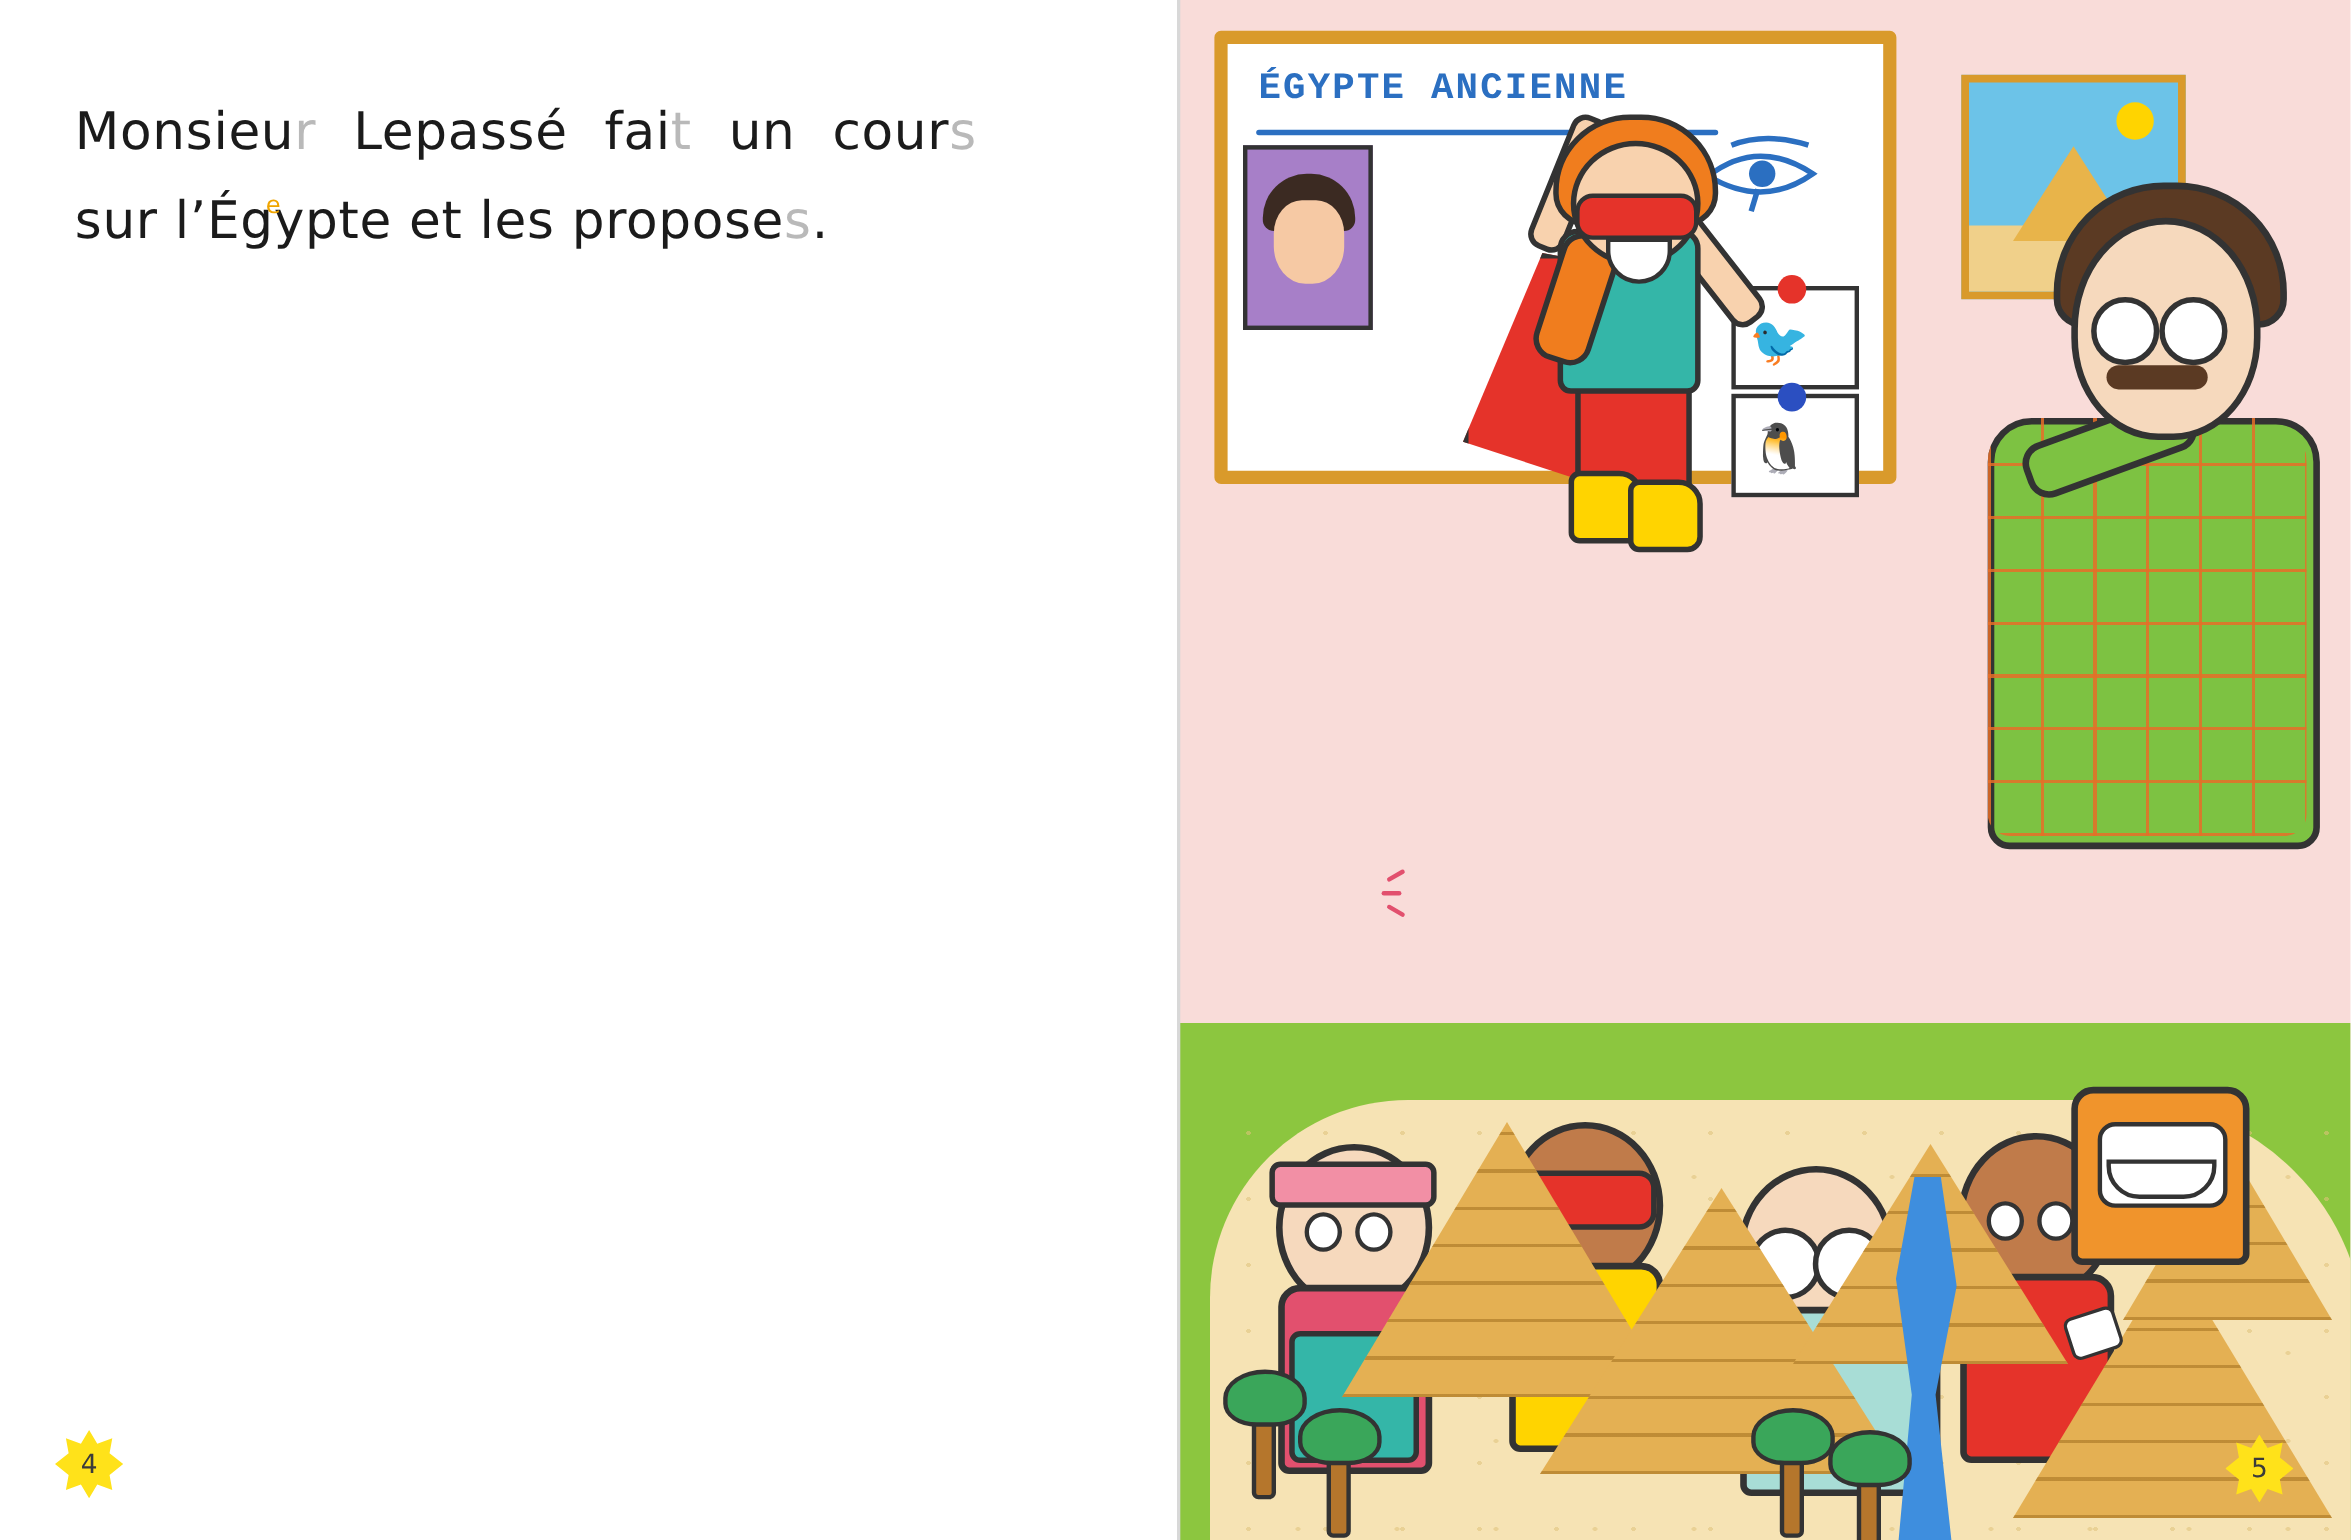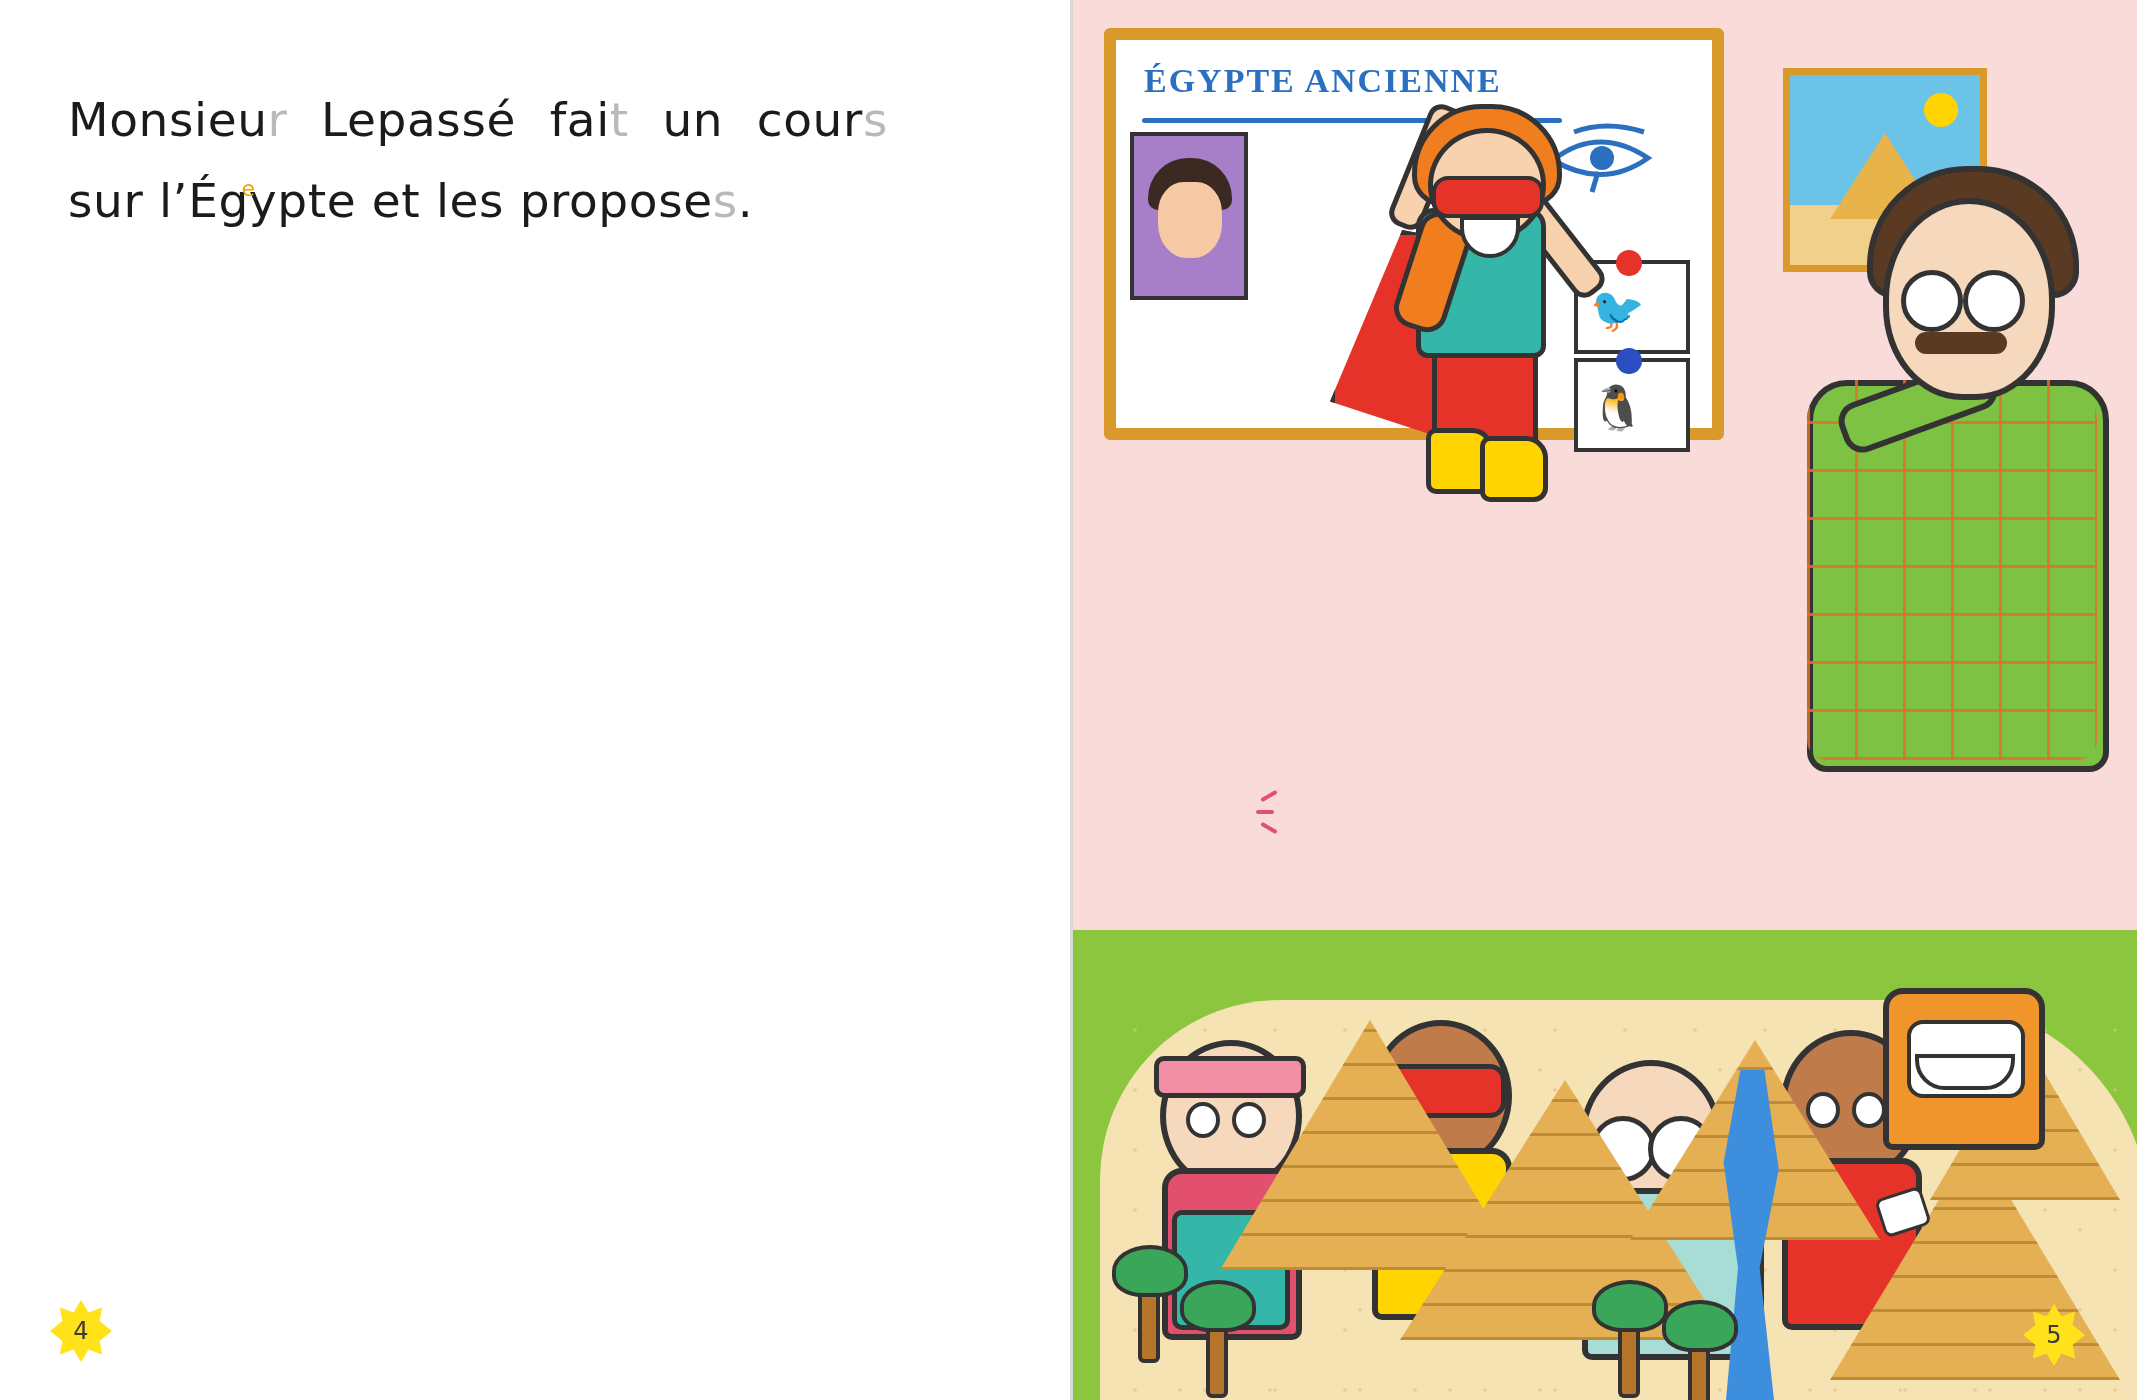--- a/index.html
+++ b/index.html
@@ -147,21 +147,21 @@
     left: 34px; top: 28px;
     width: 620px; height: 412px;
     background: #ffffff;
     border: 12px solid #d99a2b;
     border-radius: 6px;
     box-sizing: border-box;
   }
   .board-title {
     position: absolute;
     left: 28px; top: 22px;
-    font-family: Liberation Serif, serif;
+    font-family: Liberation Mono, monospace;
     font-size: 34px;
     letter-spacing: 2px;
     color: #2b6fc1;
     font-weight: 700;
   }
   .board-underline {
     position: absolute;
     left: 26px; top: 78px;
     width: 420px; height: 5px;
     background: #2b6fc1;

